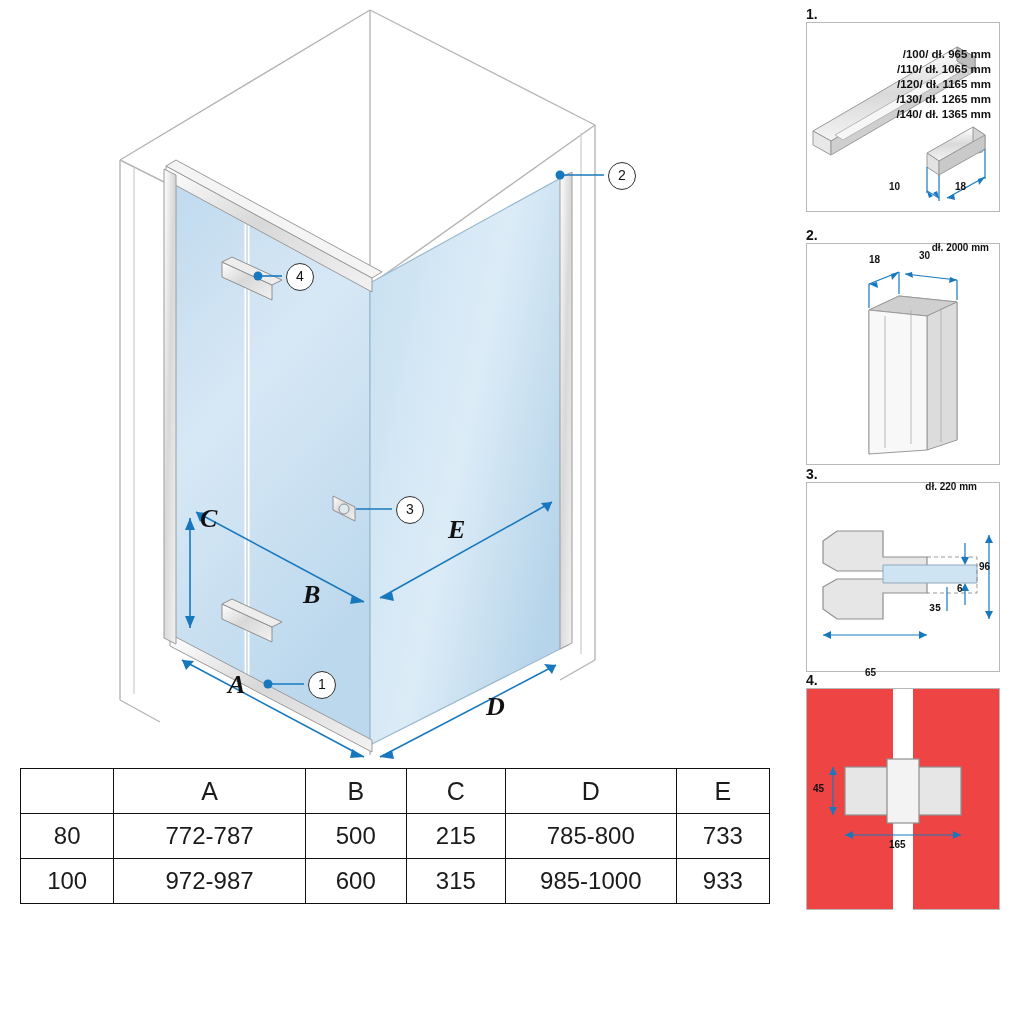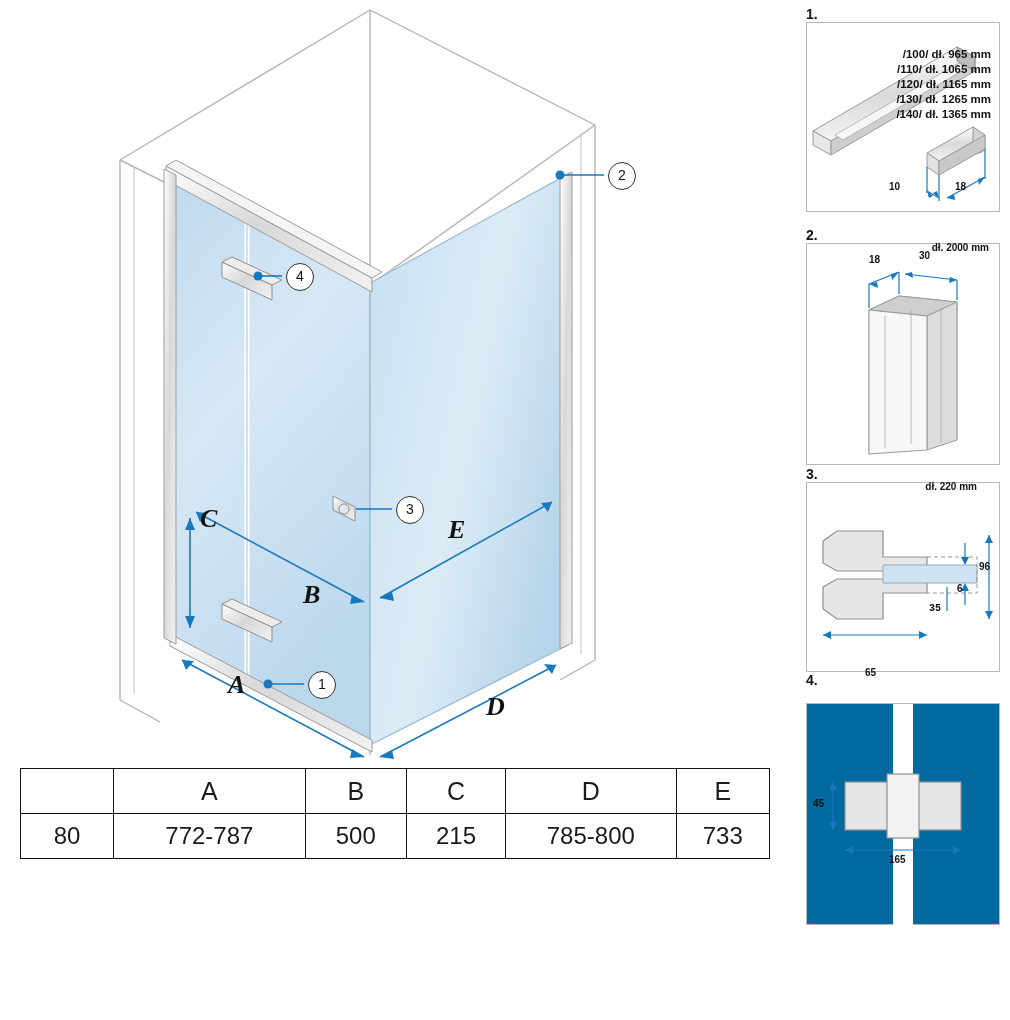--- a/index.html
+++ b/index.html
@@ -57,21 +57,21 @@
   .panel{position:absolute;}
   .panel-num{
     position:absolute;left:0;top:0;
     font-size:14px;font-weight:bold;color:#111;
   }
   .panel-box{
     position:absolute;left:0;top:16px;
     border:1px solid #b9b9b9;background:#fff;
     box-sizing:border-box;
   }
-  .panel-box.tint{background:#0369a1;margin-top:15px;}
+  .panel-box.tint{background:#ef4444;}
   .panel-box svg{position:absolute;left:0;top:0;}
 
   .dimtxt{
     position:absolute;
     font-size:10px;font-weight:bold;color:#111;
     white-space:nowrap;
   }
   .lenlist{
     position:absolute;
     font-size:11.5px;font-weight:bold;color:#111;
@@ -212,20 +212,28 @@
       <td class="c5 head">E</td>
     </tr>
     <tr>
       <td class="c0">80</td>
       <td class="c1">772-787</td>
       <td class="c2">500</td>
       <td class="c3">215</td>
       <td class="c4">785-800</td>
       <td class="c5">733</td>
     </tr>
+    <tr>
+      <td class="c0">100</td>
+      <td class="c1">972-987</td>
+      <td class="c2">600</td>
+      <td class="c3">315</td>
+      <td class="c4">985-1000</td>
+      <td class="c5">933</td>
+    </tr>
   </tbody>
     </table>
 
   <div class="panel" style="left:806px;top:6px;width:194px;height:190px;">
     <div class="panel-num">1.</div>
     <div class="panel-box" style="width:194px;height:190px;">
       <svg width="194" height="190" viewBox="0 0 194 190">
         <defs>
           <linearGradient id="p1m" x1="0" y1="0" x2="0" y2="1">
             <stop offset="0%" stop-color="#ffffff"></stop>

